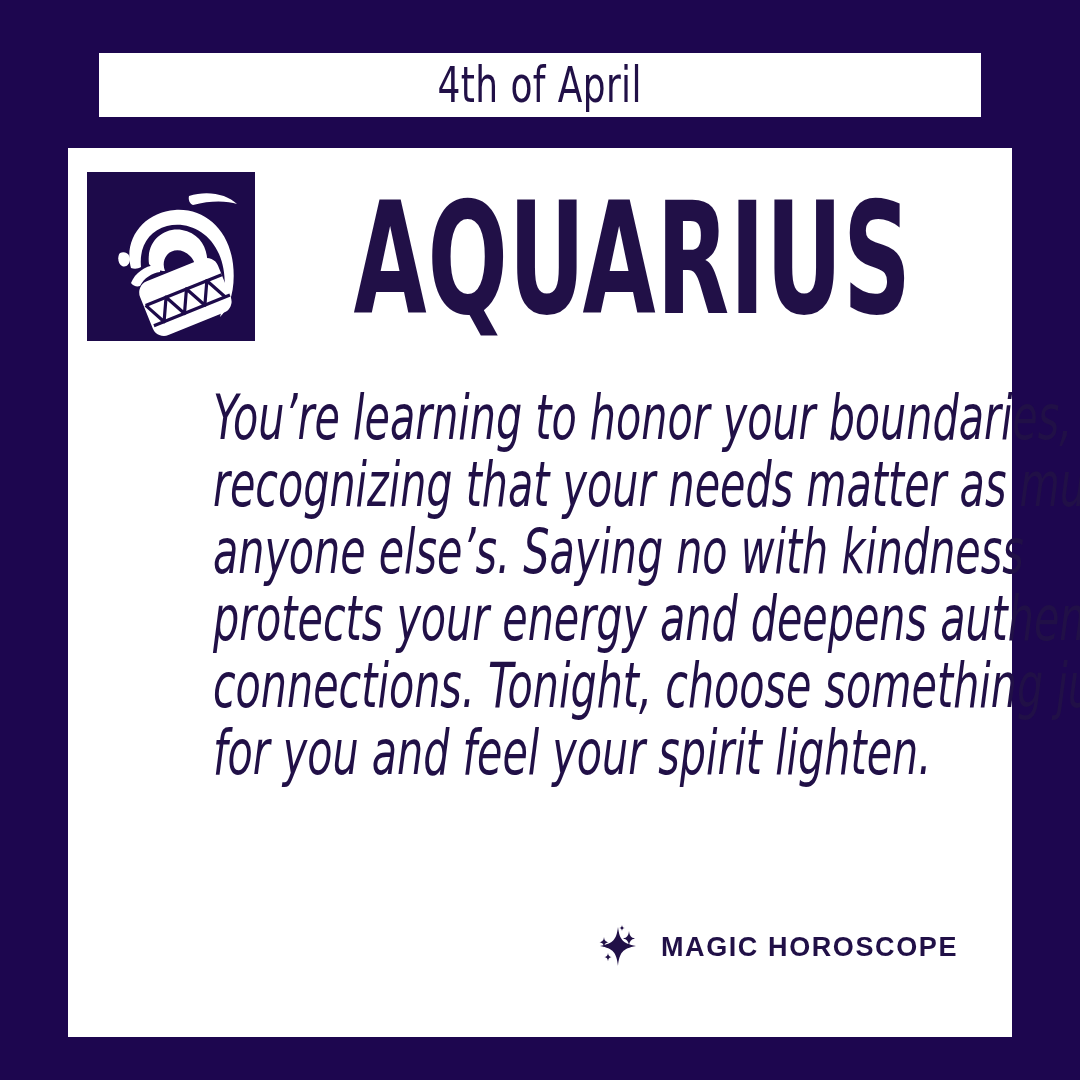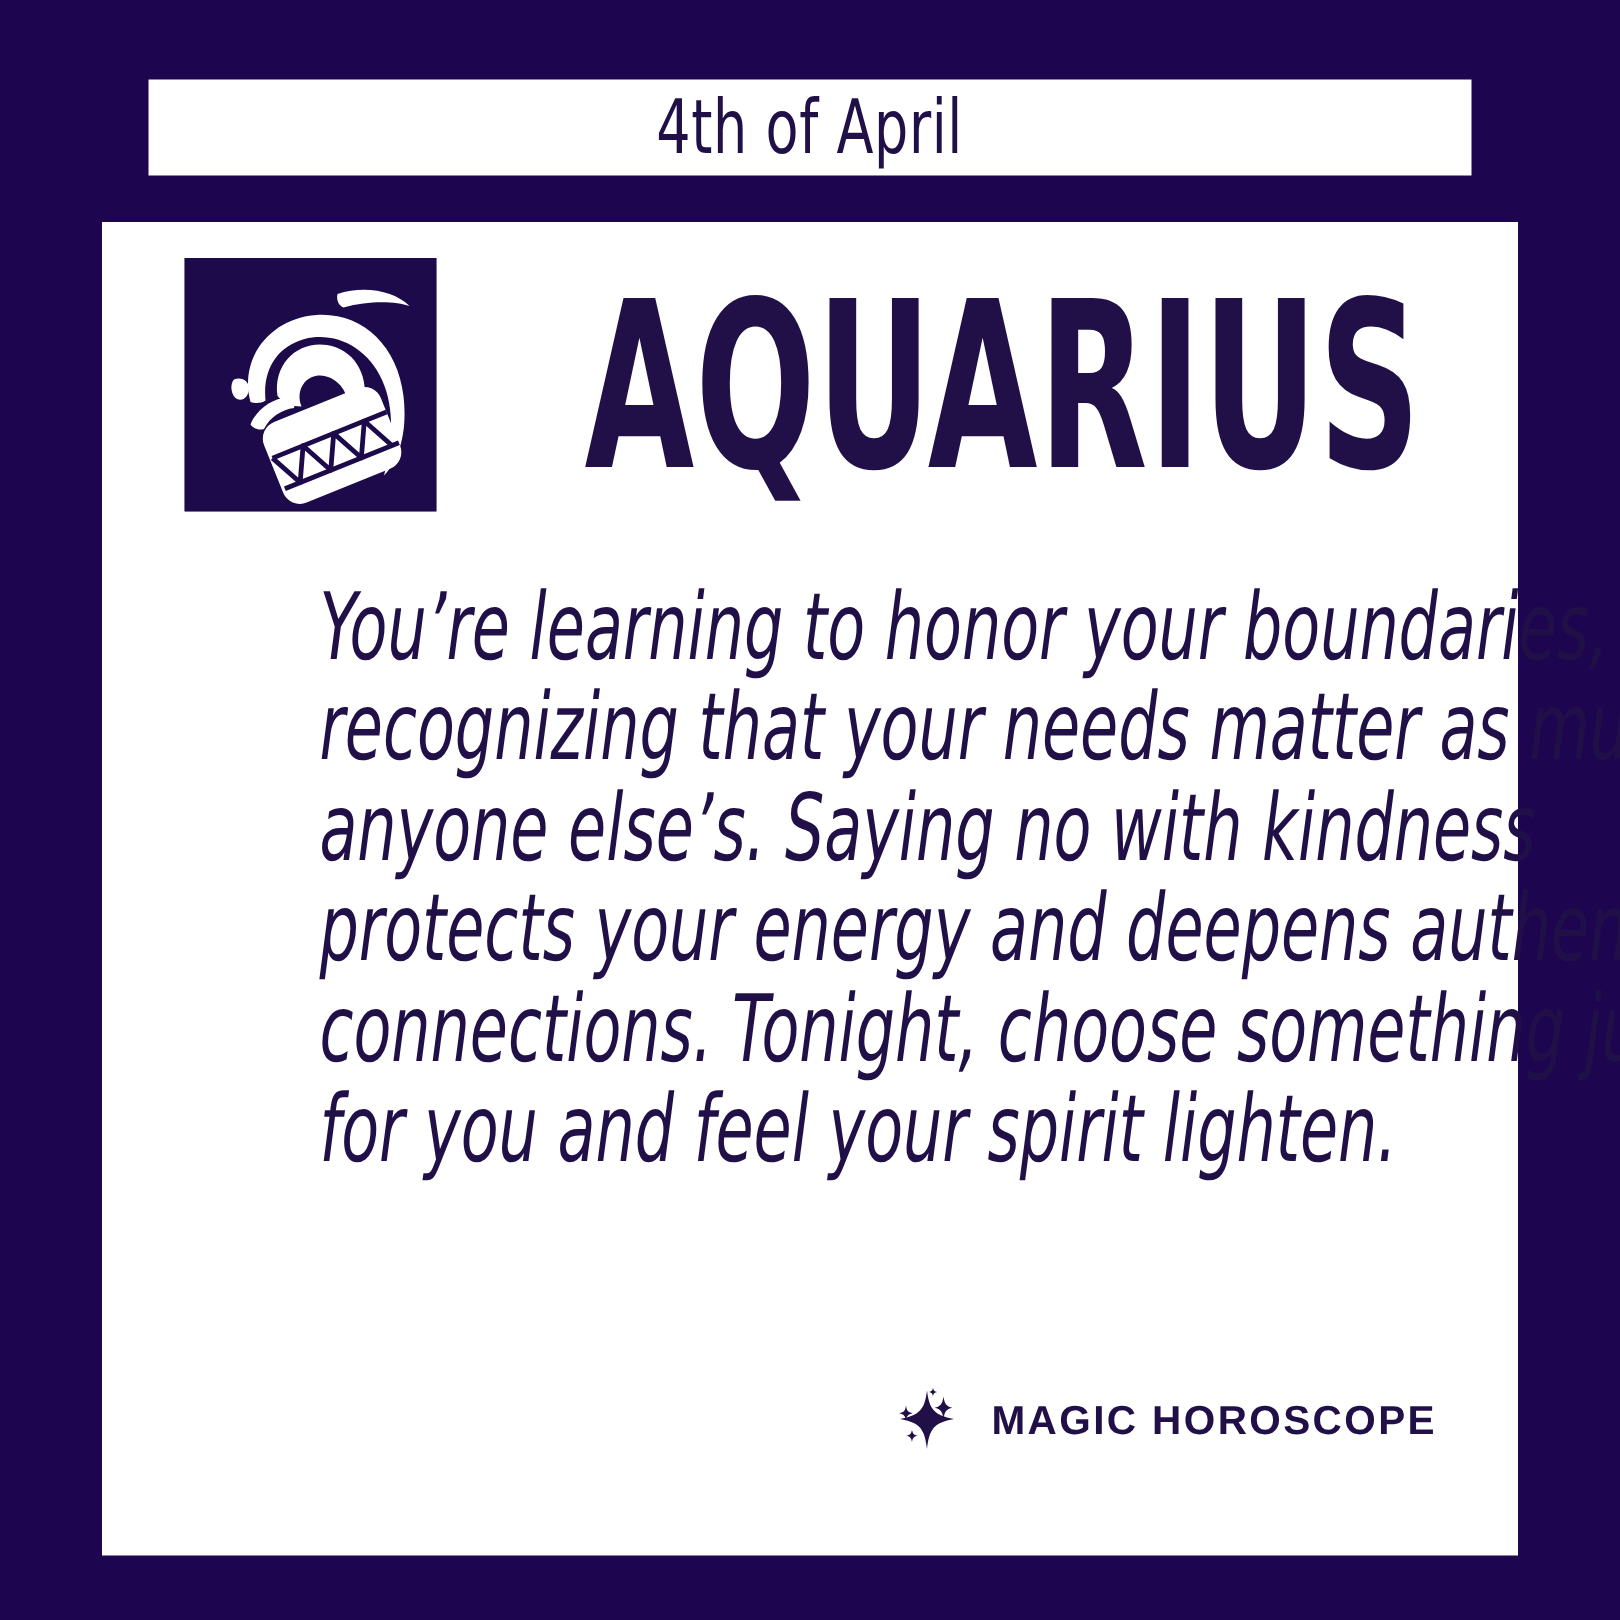--- a/index.html
+++ b/index.html
@@ -57,21 +57,20 @@
     box-sizing: border-box;
   }
 
   
   #sign-row {
     position: absolute;
     left: 0;
     top: 0;
     width: 944px;
     height: 215px;
-    margin-left: 36px;
   }
 
   #zodiac-icon {
     position: absolute;
     left: 19px;
     top: 24px;
     width: 168px;
     height: 169px;
     background: #1d0a4a;
     overflow: hidden;

